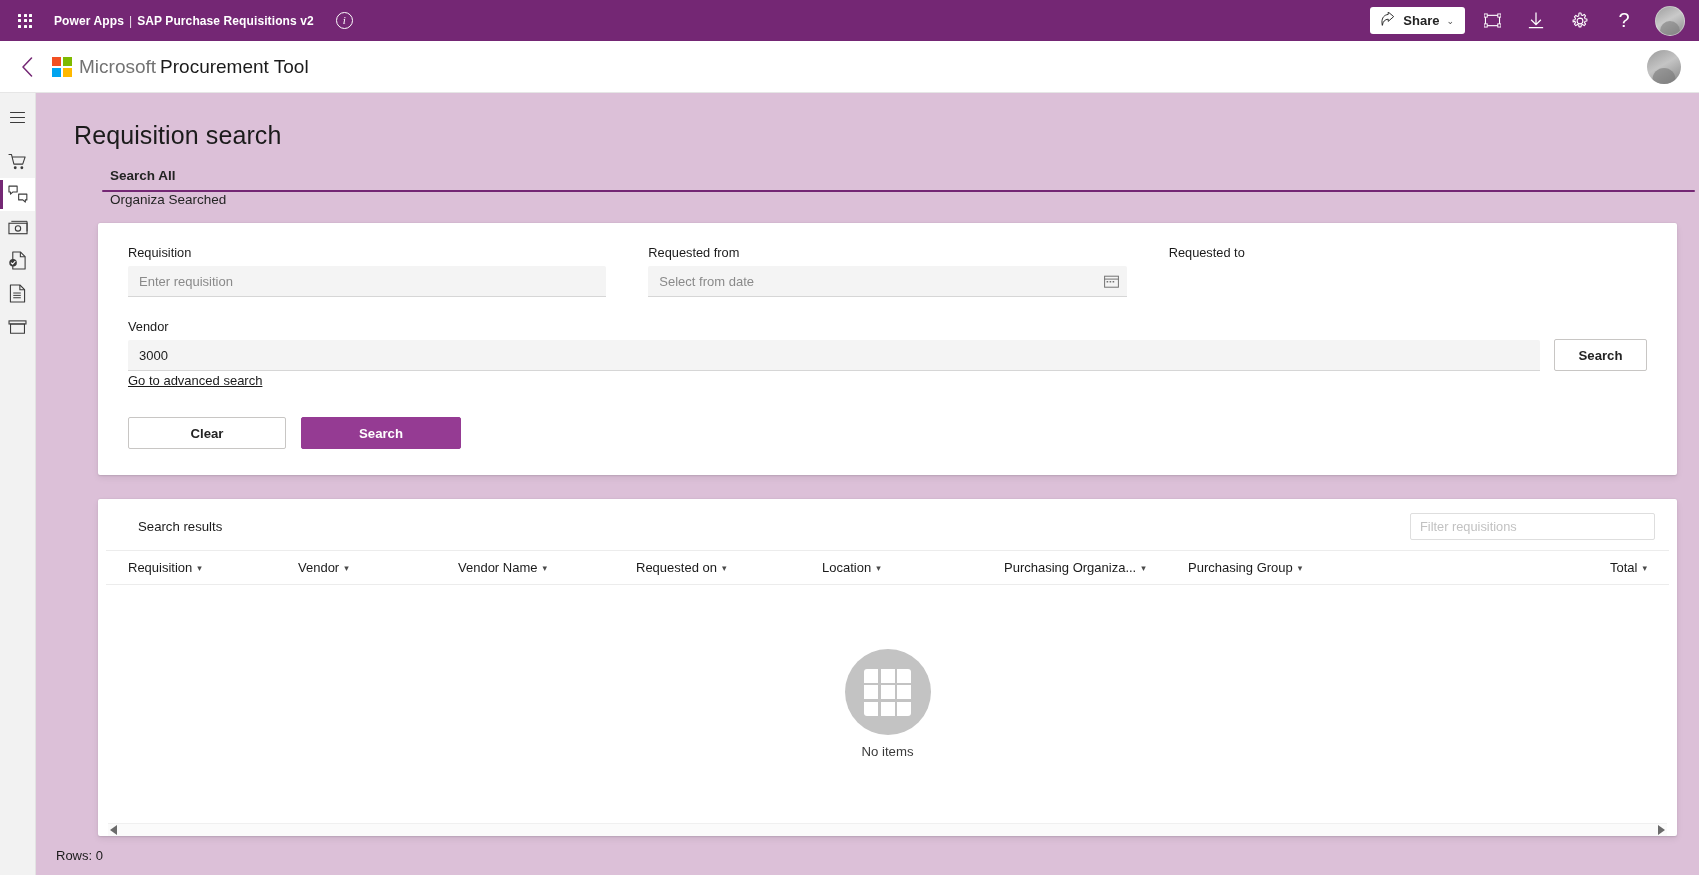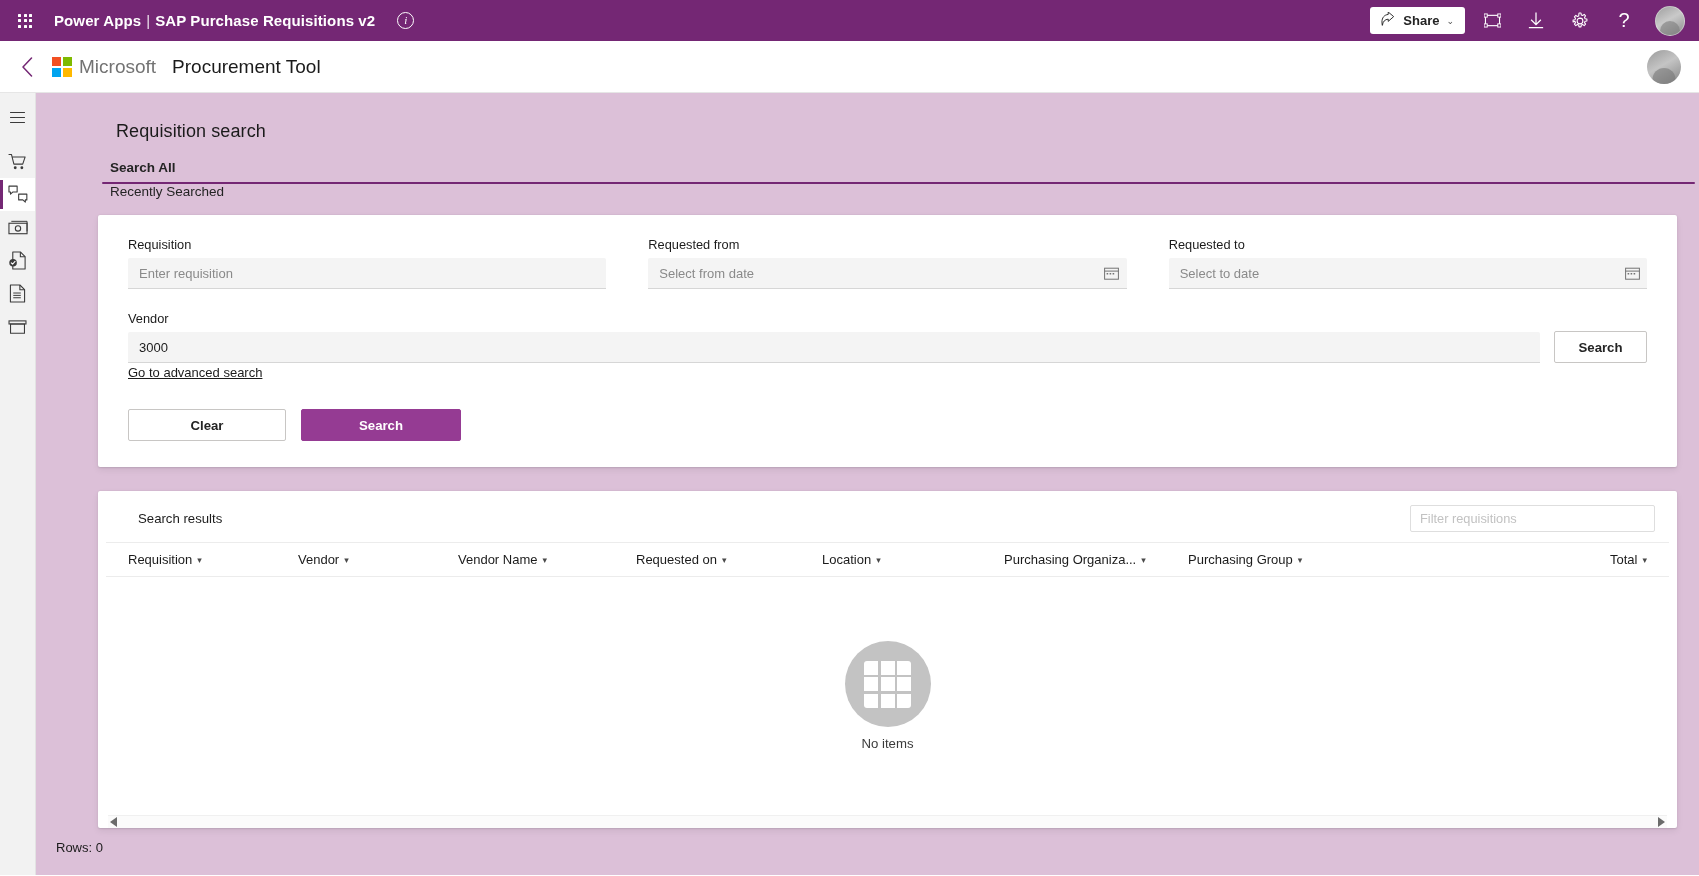--- a/index.html
+++ b/index.html
@@ -27,21 +27,21 @@
     flex: 0 0 auto;
   }
   .waffle-grid {
     display: grid;
     grid-template-columns: repeat(3, 3px);
     grid-template-rows: repeat(3, 3px);
     gap: 2.5px;
   }
   .waffle-grid i { background: #ffffff; border-radius: 0.5px; display:block; width:3px; height:3px;}
   .app-title {
-    font-size: 15px;
+    font-size: 12px;
     font-weight: 600;
     margin-left: 12px;
     letter-spacing: .1px;
     white-space: nowrap;
   }
   .app-title .sep { font-weight: 400; opacity: .85; margin: 0 5px; }
   .info-ico {
     margin-left: 22px;
     width: 17px; height: 17px;
     border: 1.3px solid #fff;
@@ -117,21 +117,21 @@
     margin-left: 8px;
   }
   .ms-logo span { display:block; }
   .ms-r { background:#f25022; } .ms-g { background:#7fba00; }
   .ms-b { background:#00a4ef; } .ms-y { background:#ffb900; }
   .ms-word {
     font-size: 19px; color: #737373; margin-left: 7px;
     font-family: "Liberation Sans", sans-serif; font-weight: 400;
   }
   .tool-name {
-    font-size: 19px; color: #1b1b1b; margin-left: 16px; font-weight: 400;
+    font-size: 19px; color: #1b1b1b; margin-left: 4px; font-weight: 400;
   }
   .avatar-brand {
     position: absolute; right: 18px; top: 50%; transform: translateY(-50%);
     width: 34px; height: 34px; border-radius: 50%;
     background: linear-gradient(150deg,#9a9a9a 0%,#c4c4c4 45%,#858585 100%);
     overflow: hidden; cursor: pointer;
   }
   .avatar-brand::after {
     content:""; position:absolute; left:50%; top:55%;
     width:23px; height:23px; border-radius:50% 50% 45% 45%;
@@ -165,22 +165,22 @@
   .rail-sep { height: 11px; }
 
   
   .main {
     flex: 1 1 auto;
     background: #dcc0d8;
     overflow: hidden;
     position: relative;
   }
   .page-title {
-    font-size: 18px; color: #1b1b1b; font-weight: 400;
-    padding: 28px 0 0 80px;
+    font-size: 25px; color: #1b1b1b; font-weight: 400;
+    padding: 28px 0 0 38px;
     letter-spacing: .1px;
   }
   .tabs {
     display: flex; gap: 0; padding: 18px 0 0 62px; flex-direction: column;
   }
   .tab {
     font-size: 13.5px; color: #242424;
     padding: 0 12px 9px 12px;
     cursor: pointer; position: relative;
   }
@@ -457,21 +457,21 @@
       </svg>
     </div>
   </div>
 
   <div class="main">
 
     <div class="page-title">Requisition search</div>
 
     <div class="tabs">
       <div class="tab sel">Search All</div>
-      <div class="tab">Recently Searched</div>
+      <div class="tab">Organiza Searched</div>
     </div>
 
     <div class="card">
       <div class="form-pad">
 
         <div class="row3">
           <div>
             <label class="field-label">Requisition</label>
             <input class="txt" type="text" placeholder="Enter requisition" style="">
           </div>
@@ -487,32 +487,20 @@
                   <rect x="2.6" y="6" width="1.6" height="1.5" fill="#737373"></rect>
                   <rect x="5.6" y="6" width="1.6" height="1.5" fill="#737373"></rect>
                   <rect x="8.6" y="6" width="1.6" height="1.5" fill="#737373"></rect>
                 </svg>
               </span>
             </div>
           </div>
 
           <div>
             <label class="field-label">Requested to</label>
-            <div class="date-wrap">
-              <input class="txt" type="text" placeholder="Select to date" style="">
-              <span class="cal-btn">
-                <svg width="15" height="13" viewBox="0 0 15 13">
-                  <rect x="0.6" y="1.2" width="13.8" height="11" fill="none" stroke="#737373" stroke-width="1"></rect>
-                  <path d="M0.6 4.1h13.8" stroke="#737373" stroke-width="1"></path>
-                  <rect x="2.6" y="6" width="1.6" height="1.5" fill="#737373"></rect>
-                  <rect x="5.6" y="6" width="1.6" height="1.5" fill="#737373"></rect>
-                  <rect x="8.6" y="6" width="1.6" height="1.5" fill="#737373"></rect>
-                </svg>
-              </span>
-            </div>
           </div>
         </div>
 
         <div class="row-vendor">
           <div class="vendor-col">
             <label class="field-label">Vendor</label>
             <input class="txt" type="text" value="3000" style="">
           </div>
           <button class="search-sm">Search</button>
         </div>

